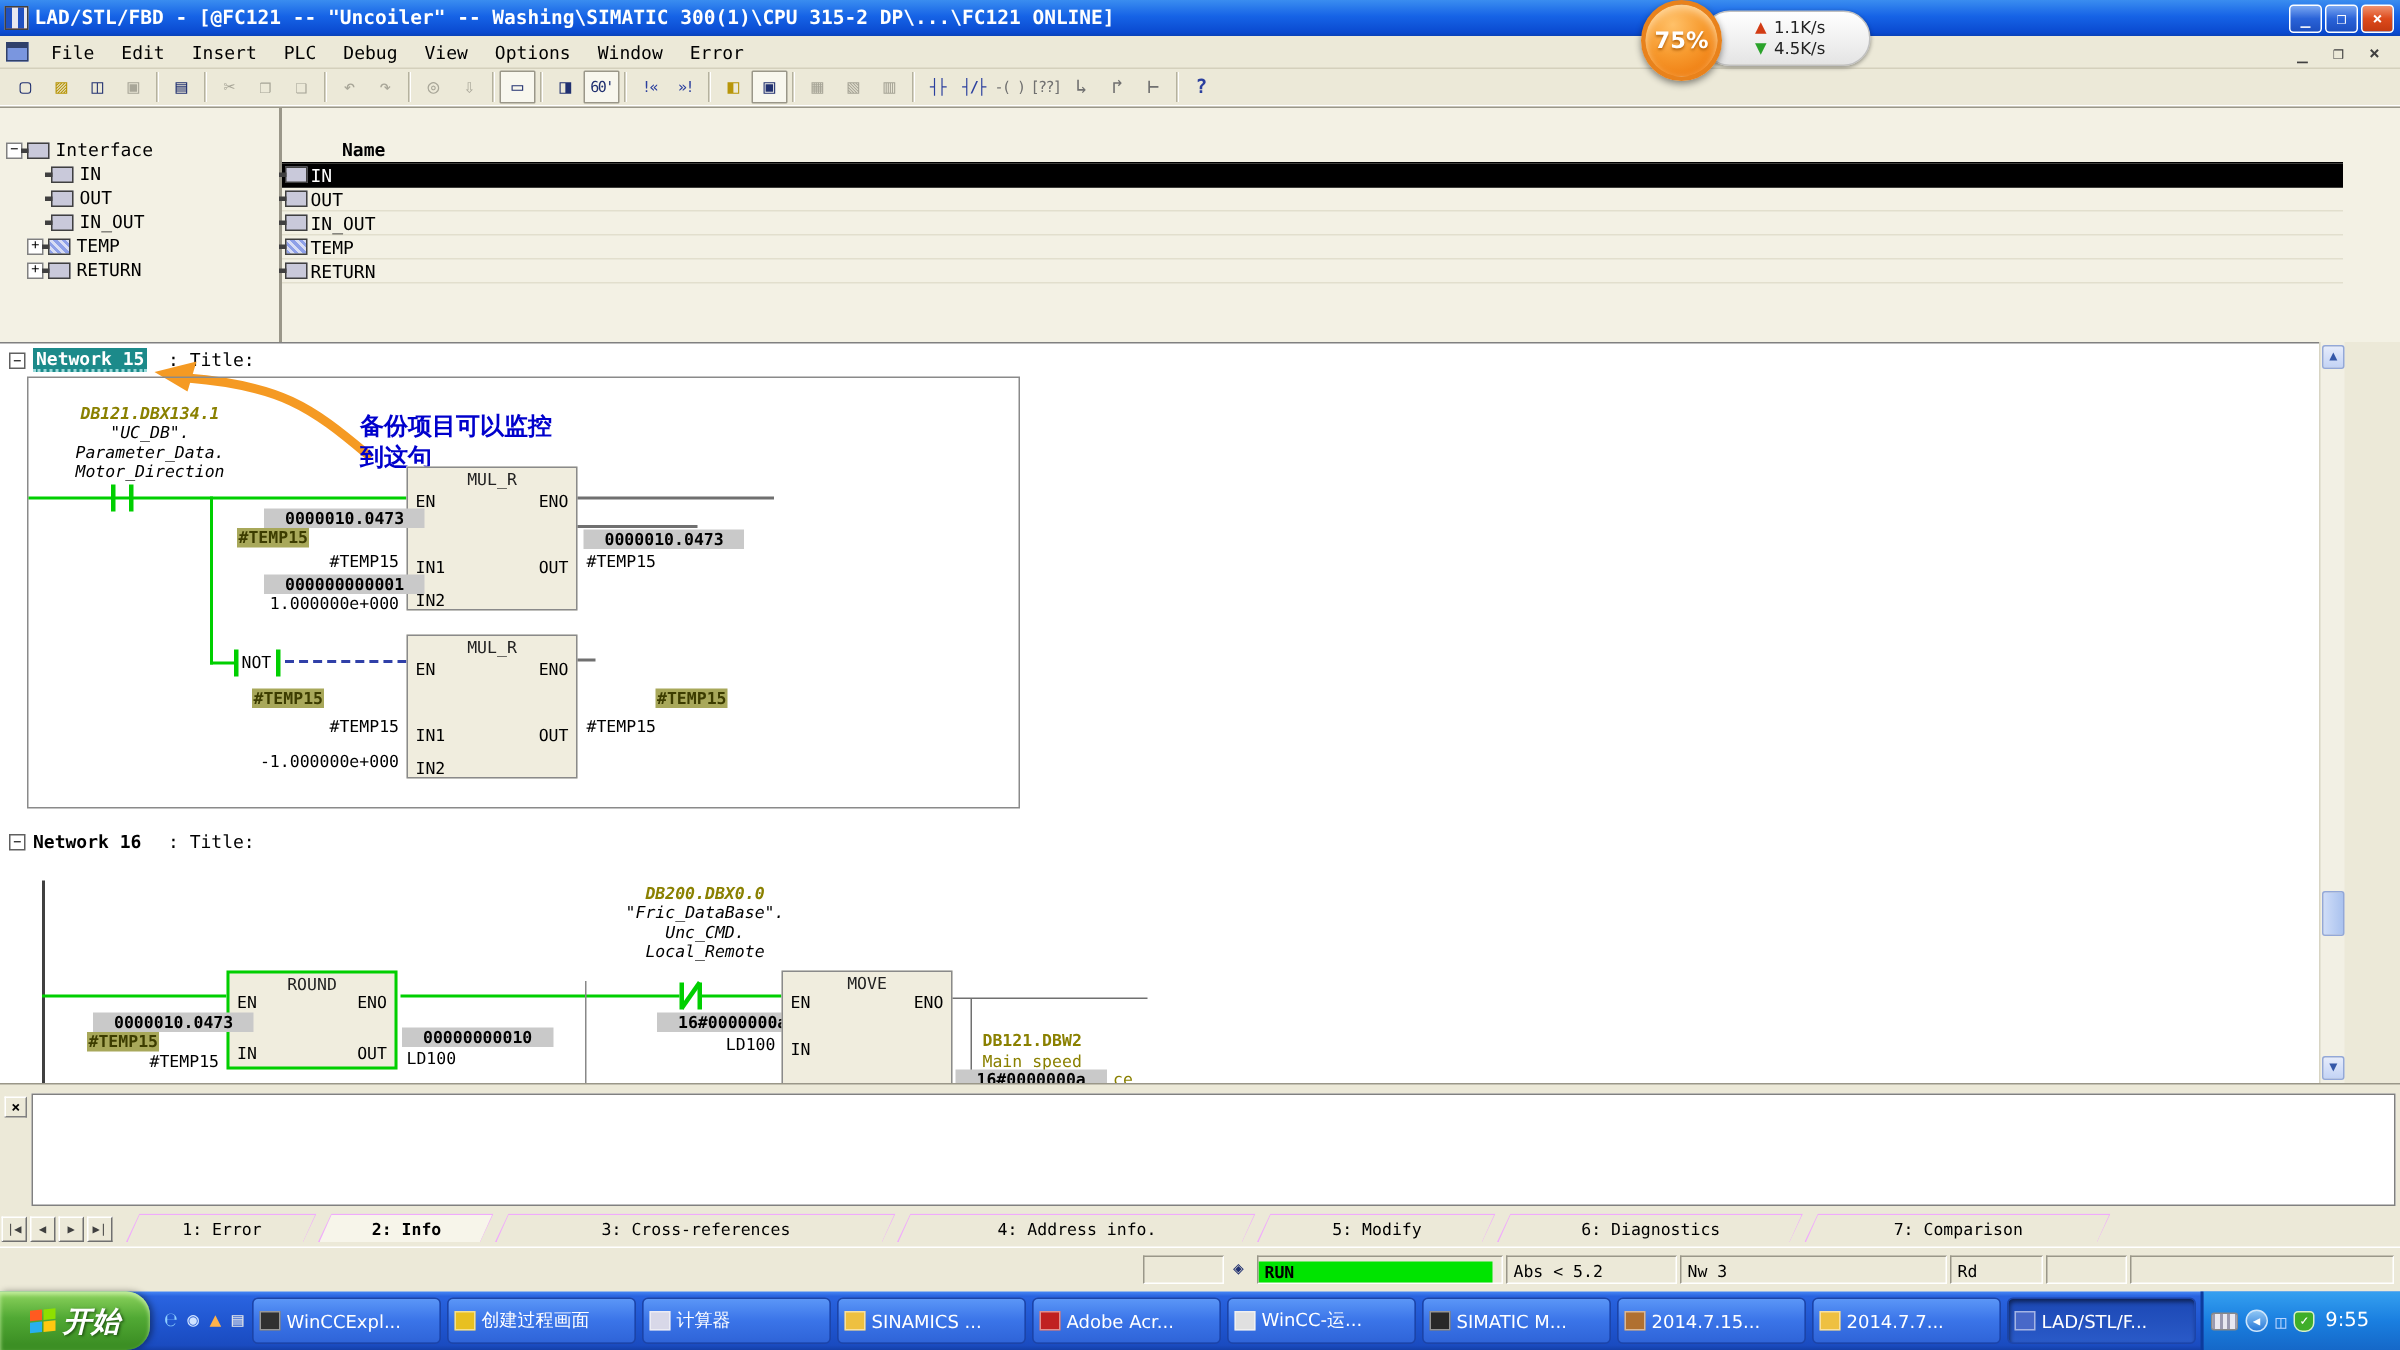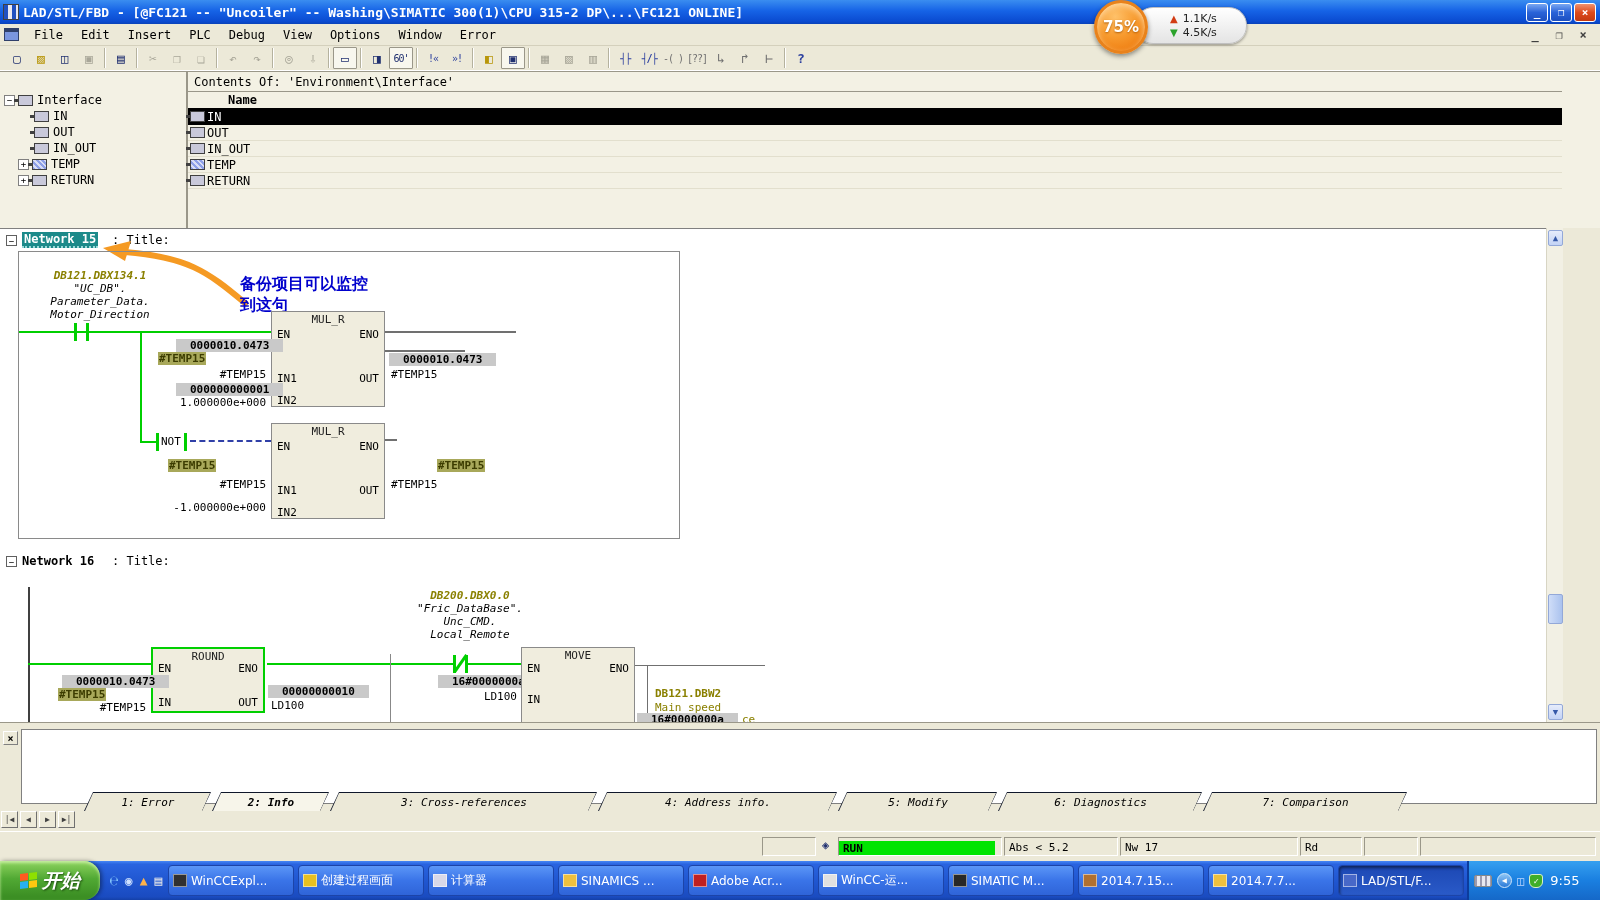--- a/index.html
+++ b/index.html
@@ -97,22 +97,22 @@
   .splitter { left:0; top:722px; width:1600px; height:5px; background:#ece9d8; border-top:1px solid #9a9789; }
   .infopane { left:0; top:727px; width:1600px; height:79px; background:#ece9d8; }
   .info-client { position:absolute; left:21px; top:2px; width:1576px; height:75px; background:#fff; border:1px solid #808080; }
   .info-close { position:absolute; left:3px; top:4px; width:15px; height:14px; background:#ece9d8;
     border:1px solid #fff; border-right-color:#808080; border-bottom-color:#808080;
     font:bold 10px "DejaVu Sans Mono",monospace; display:flex; align-items:center; justify-content:center; }
   .tabsrow { left:0; top:806px; width:1600px; height:25px; background:#ece9d8; display:flex; align-items:flex-end; }
   .navbtn { width:17px; height:17px; margin:0 1px 3px 1px; background:#ece9d8; border:1px solid #fff;
     border-right-color:#707070; border-bottom-color:#707070; font-size:8px; color:#404040;
     display:flex; align-items:center; justify-content:center; }
-  .tab { position:relative; height:19px; margin-bottom:20px; clip-path:polygon(9px 0,calc(100% - 1px) 0,calc(100% - 10px) 100%,0 100%);
-    background:#0f172a; flex:none;font-style:italic; }
+  .tab { position:relative; height:19px; margin-bottom:3px; clip-path:polygon(9px 0,calc(100% - 1px) 0,calc(100% - 10px) 100%,0 100%);
+    background:#f0abfc; flex:none; }
   .tab > span { position:absolute; left:1px; top:1px; right:1px; bottom:0;
     clip-path:polygon(8px 0,calc(100% - 1px) 0,calc(100% - 9px) 100%,0 100%);
     background:#ece9d8; display:flex; align-items:center; justify-content:center; font-size:11px; }
   .tab.active > span { background:#f7f5ea; font-weight:bold; }
 
   
   .status { left:0; top:831px; width:1600px; height:30px; background:#ece9d8; border-top:1px solid #fff; font-size:11px; }
   .seg { position:absolute; top:5px; height:19px; border:1px solid #9a9789; border-right-color:#fff; border-bottom-color:#fff;
     padding:3px 4px 0 4px; white-space:nowrap; overflow:hidden; }
   .runbar { position:absolute; top:3px; height:15px; background:#00e400; font-weight:bold; padding:1px 4px 0 4px; }
@@ -233,21 +233,20 @@
     <span class="tb c-gray small">-( )</span>
     <span class="tb c-gray small">[??]</span>
     <span class="tb c-gray">↳</span>
     <span class="tb c-gray">↱</span>
     <span class="tb c-gray">⊢</span>
     <span class="tsep"></span>
     <span class="tb c-blue" style="font-weight:bold">?</span>
   </div>
 
   <div class="abs ifpanel">
-    <div class="contents-header">Contents Of: 'Environment\Interface'</div>
     <div class="vsplit"></div>
 
     <div class="tree">
       <div class="trow" style="padding-left:4px">
         <span class="expbox">−</span>
         <span class="decl"></span>
         <span>Interface</span>
       </div>
       <div class="trow" style="padding-left:34px">
         <span class="decl"></span>
@@ -458,21 +457,21 @@
       </span>
   </div>
 
   <div class="abs status">
     <span class="seg" style="left:762px;width:54px"></span>
     <span class="alarm" style="left:822px;top:6px">◈</span>
     <span class="seg" style="left:838px;width:164px;padding:4px">
       <span class="runbar" style="left:0;width:156px">RUN</span>
     </span>
     <span class="seg" style="left:1004px;width:114px">Abs &lt; 5.2</span>
-    <span class="seg" style="left:1120px;width:178px">Nw 17</span>
+    <span class="seg" style="left:1120px;width:178px">Nw 3</span>
     <span class="seg" style="left:1300px;width:62px">Rd</span>
     <span class="seg" style="left:1364px;width:54px"></span>
     <span class="seg" style="left:1420px;width:176px"></span>
   </div>
 
   <div class="abs taskbar">
     <div class="startbtn">
       <span class="flag">
           <i></i>
           <i></i>

